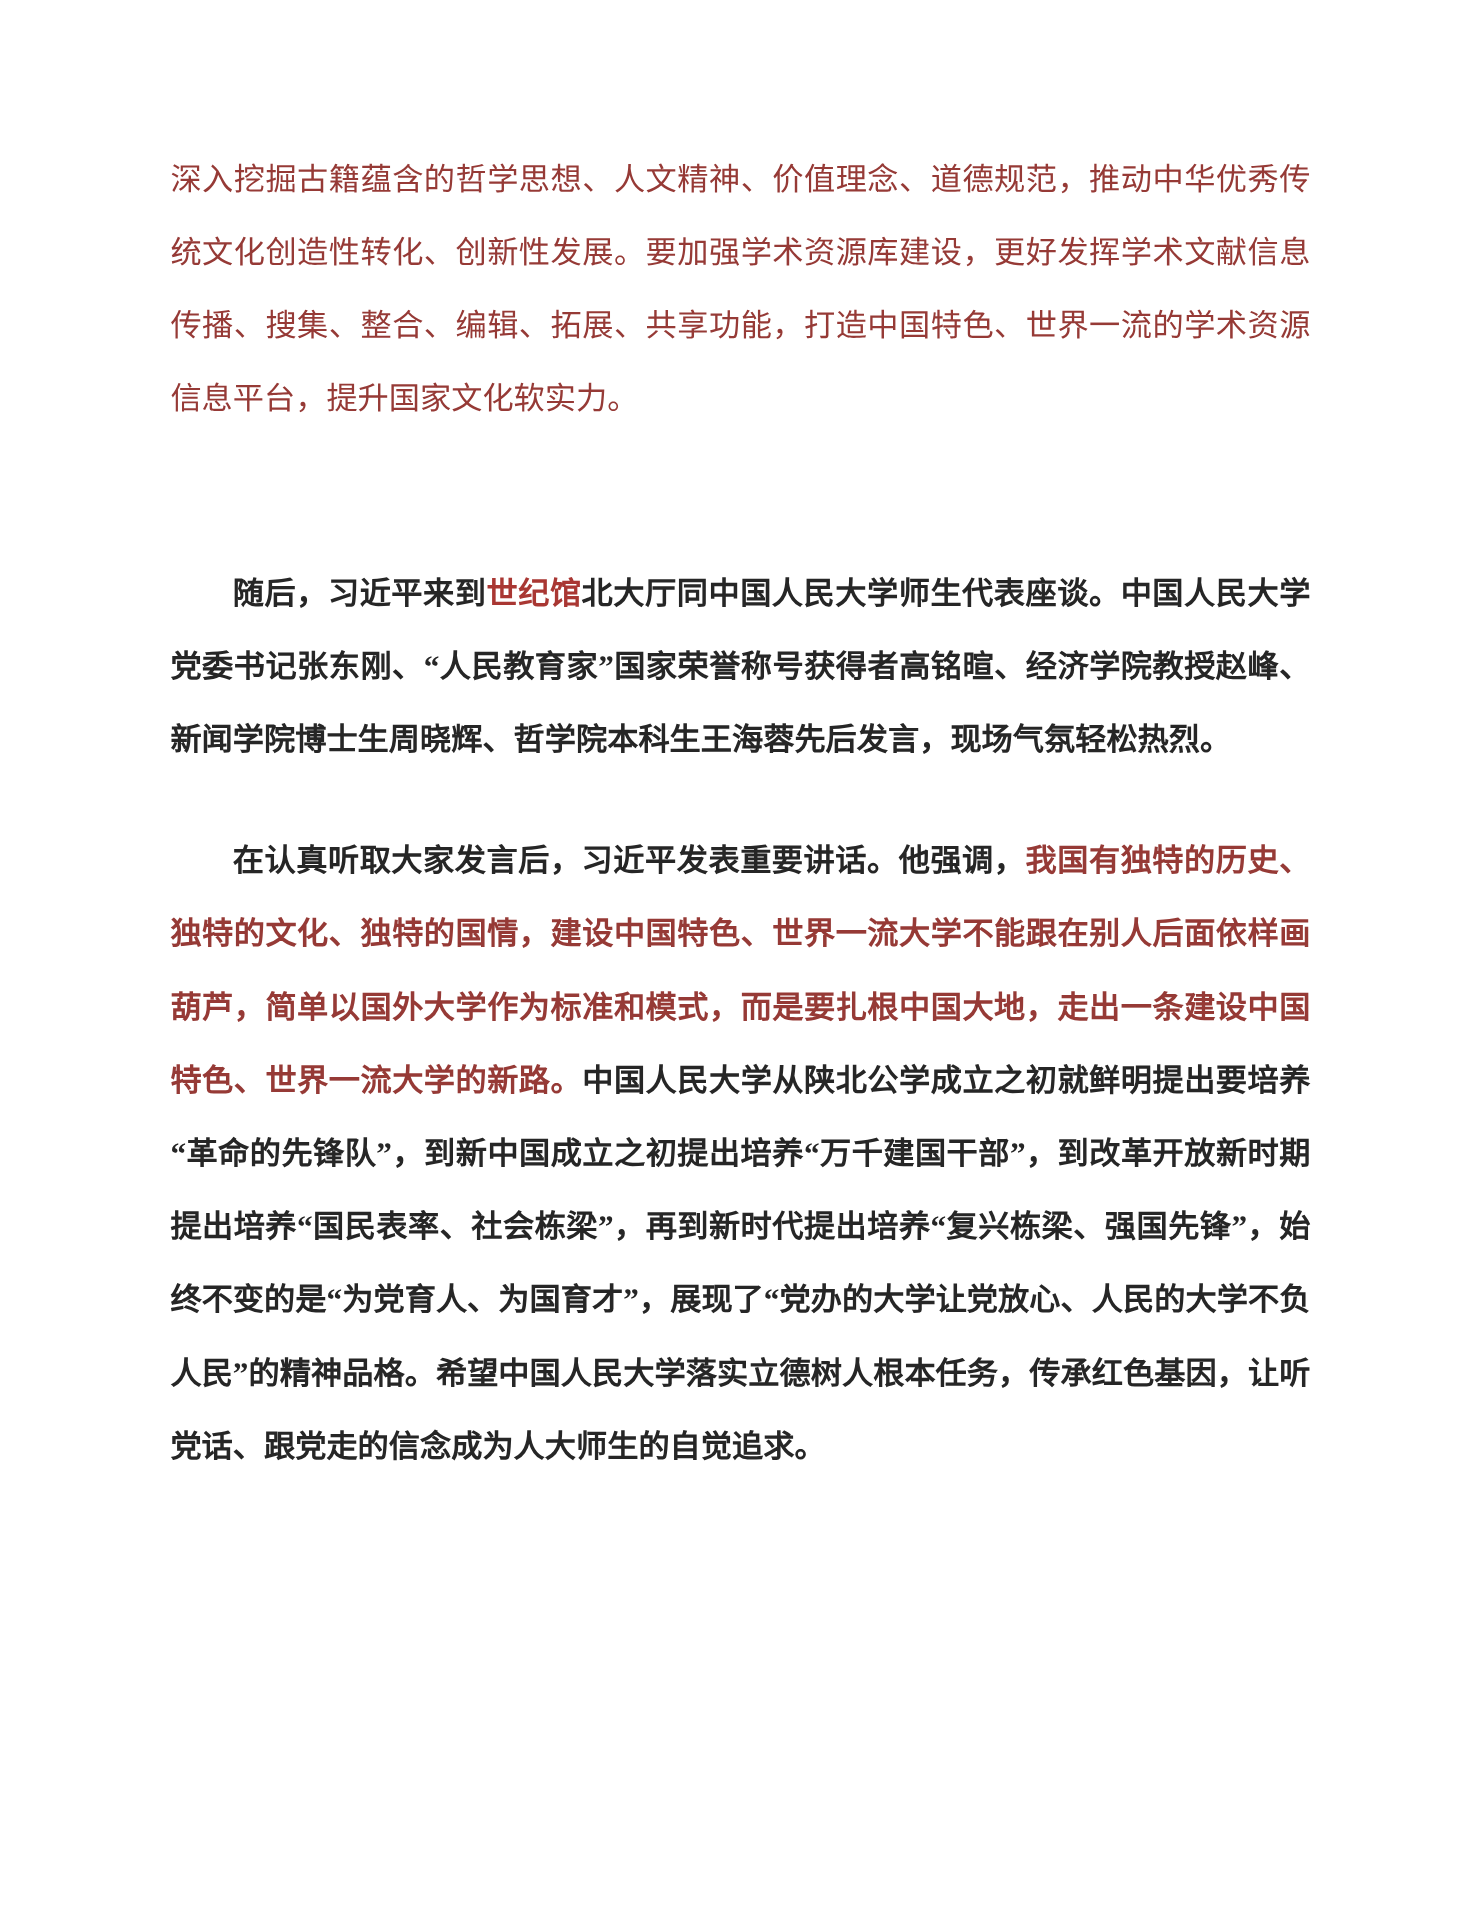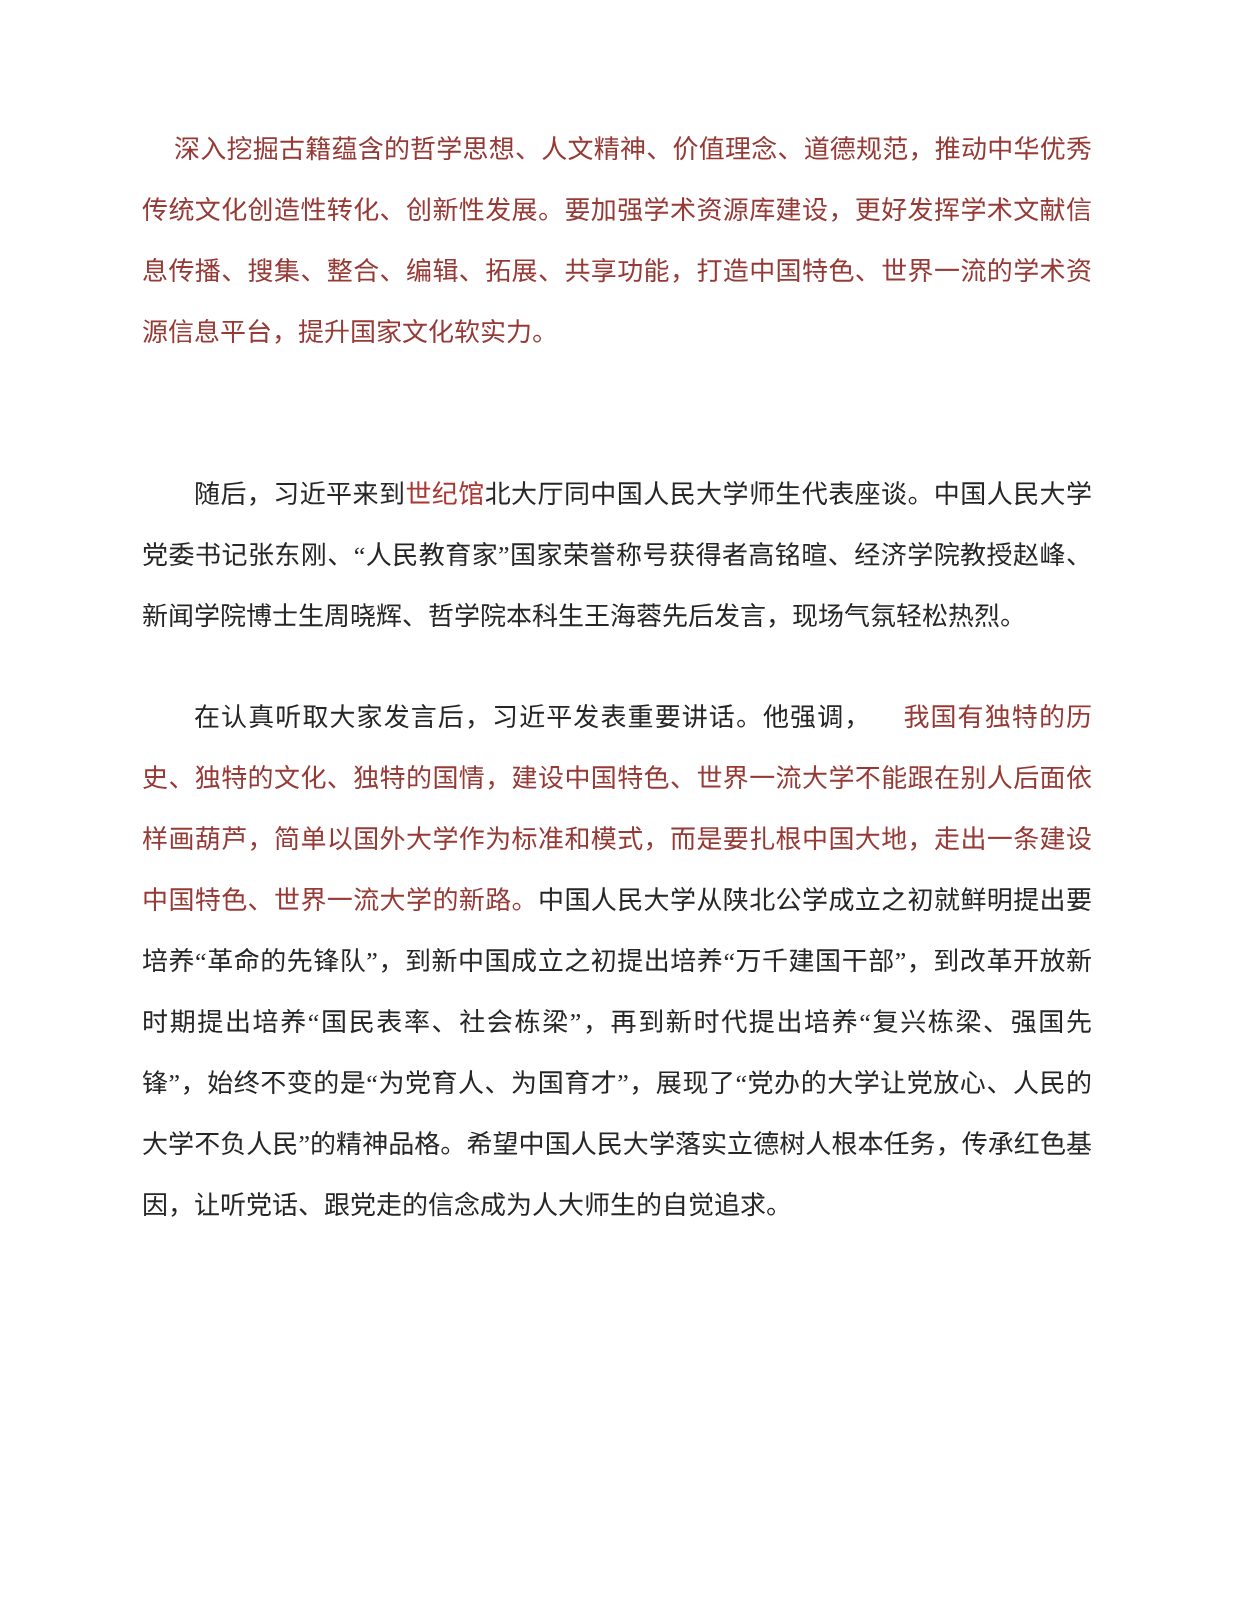--- a/index.html
+++ b/index.html
@@ -28,31 +28,32 @@
     text-align: justify;
     letter-spacing: 0;
   }
   p.para {
     margin: 0 0 40px 0;
     text-align: justify;
     text-align-last: left;
   }
   p.para.indent {
     text-indent: 2em;
+    font-weight: bold;
   }
   p.para.empty {
     height: 61px;
     margin: 0;
   }
   p.para.continues {
     
     text-align-last: justify;
   }
   .run-black { color: var(--text-color, #262626); }
-  .run-red   { color: var(--red-color, #963a36); margin-left: 32px; }
+  .run-red   { color: var(--red-color, #963a36); }
   .run-link  { color: var(--link-color, #a93733); cursor: pointer; }
 </style>
 </head>
 <body>
 
 <div class="page">
   <div class="doc" id="doc">
       <p class="para"><span class="run run-red">深入挖掘古籍蕴含的哲学思想、人文精神、价值理念、道德规范，推动中华优秀传统文化创造性转化、创新性发展。要加强学术资源库建设，更好发挥学术文献信息传播、搜集、整合、编辑、拓展、共享功能，打造中国特色、世界一流的学术资源信息平台，提升国家文化软实力。</span></p>
       <p class="para empty"></p>
       <p class="para indent"><span class="run run-black">随后，习近平来到</span><span class="run run-link">世纪馆</span><span class="run run-black">北大厅同中国人民大学师生代表座谈。中国人民大学党委书记张东刚、“人民教育家”国家荣誉称号获得者高铭暄、经济学院教授赵峰、新闻学院博士生周晓辉、哲学院本科生王海蓉先后发言，现场气氛轻松热烈。</span></p>

